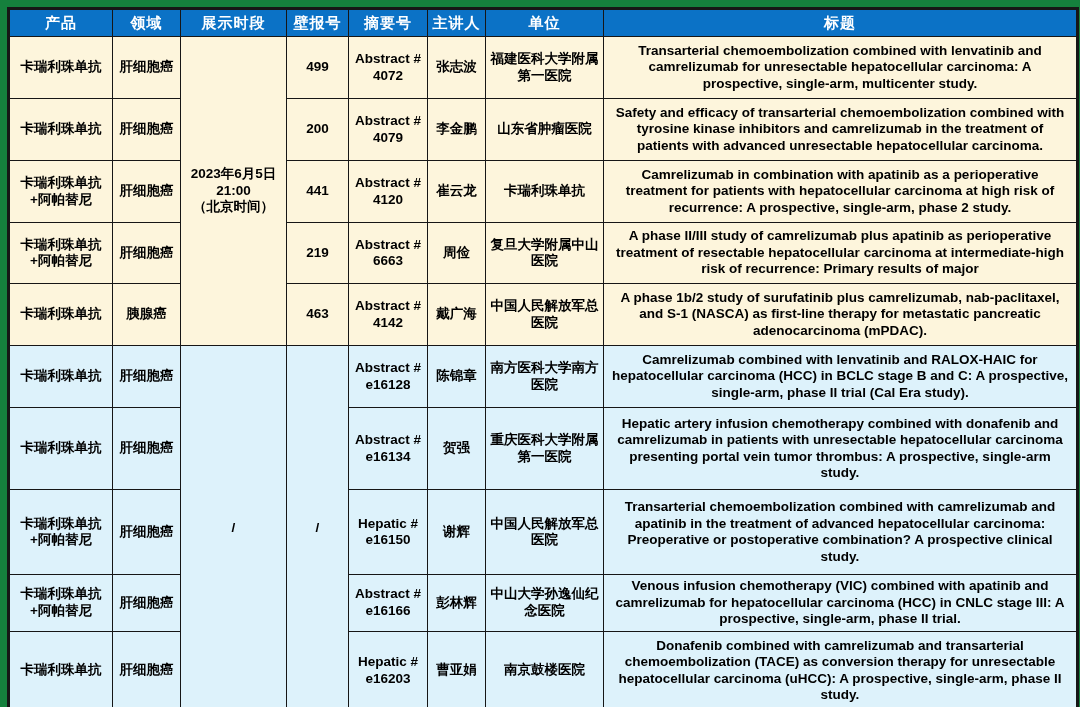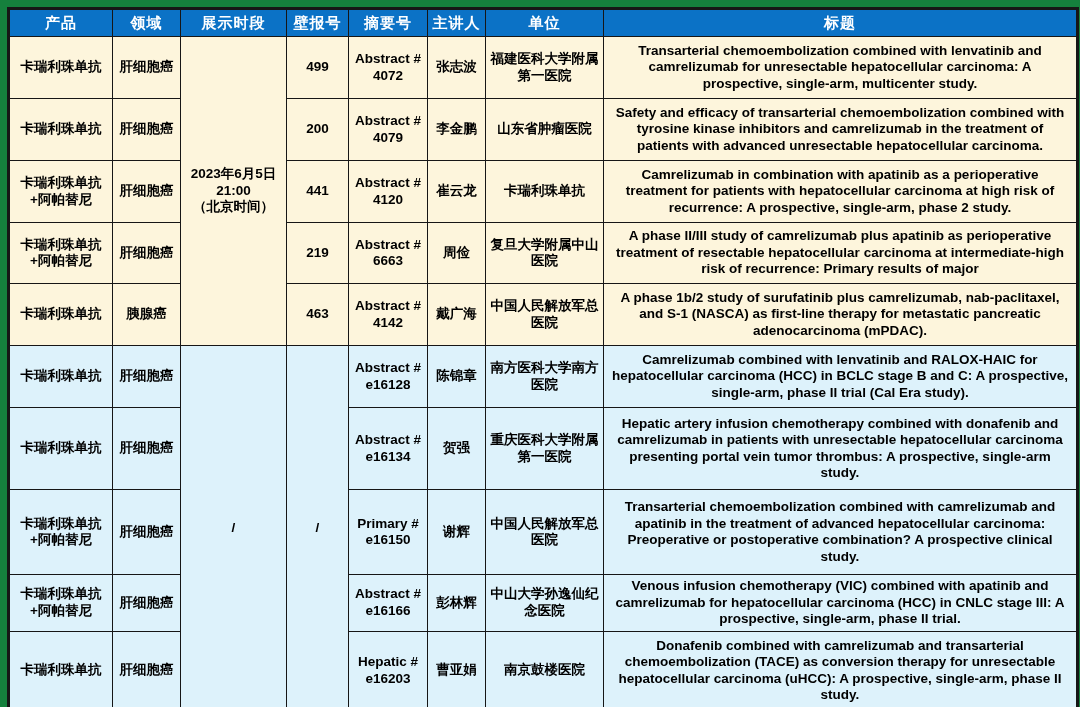--- a/index.html
+++ b/index.html
@@ -168,21 +168,21 @@
           <td class="cell-product">卡瑞利珠单抗</td>
           <td class="cell-field">肝细胞癌</td>
           <td class="cell-abstract">Abstract # e16134</td>
           <td class="cell-speaker">贺强</td>
           <td class="cell-institution">重庆医科大学附属第一医院</td>
           <td class="cell-title">Hepatic artery infusion chemotherapy combined with donafenib and camrelizumab in patients with unresectable hepatocellular carcinoma presenting portal vein tumor thrombus: A prospective, single-arm study.</td>
         </tr>
         <tr>
           <td class="cell-product">卡瑞利珠单抗+阿帕替尼</td>
           <td class="cell-field">肝细胞癌</td>
-          <td class="cell-abstract">Primary # e16150</td>
+          <td class="cell-abstract">Hepatic # e16150</td>
           <td class="cell-speaker">谢辉</td>
           <td class="cell-institution">中国人民解放军总医院</td>
           <td class="cell-title">Transarterial chemoembolization combined with camrelizumab and apatinib in the treatment of advanced hepatocellular carcinoma: Preoperative or postoperative combination? A prospective clinical study.</td>
         </tr>
         <tr>
           <td class="cell-product">卡瑞利珠单抗+阿帕替尼</td>
           <td class="cell-field">肝细胞癌</td>
           <td class="cell-abstract">Abstract # e16166</td>
           <td class="cell-speaker">彭林辉</td>
           <td class="cell-institution">中山大学孙逸仙纪念医院</td>

